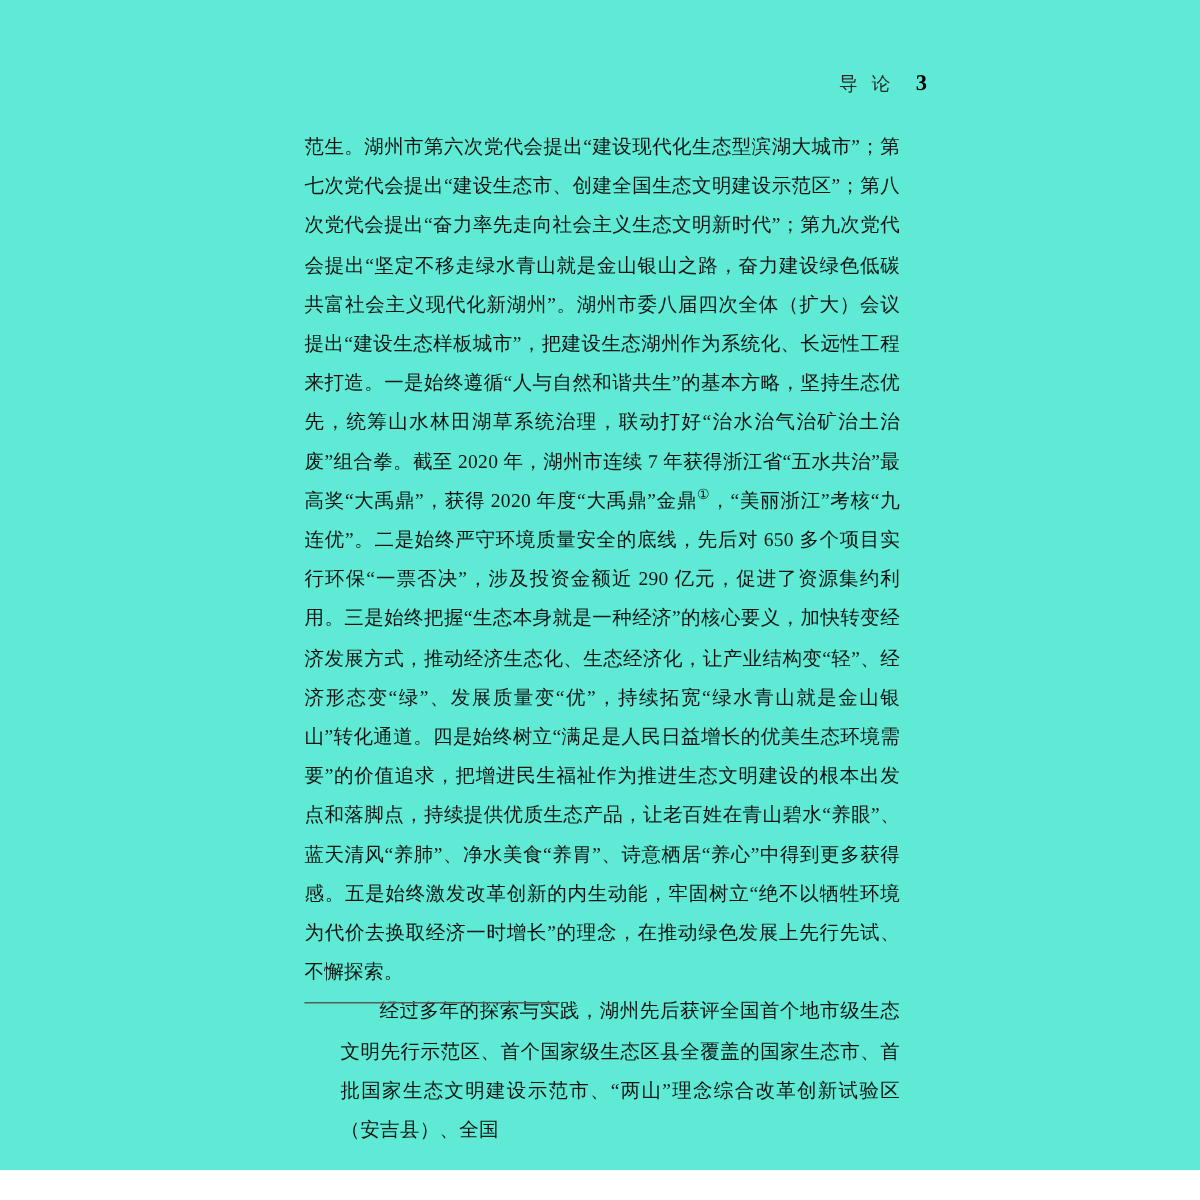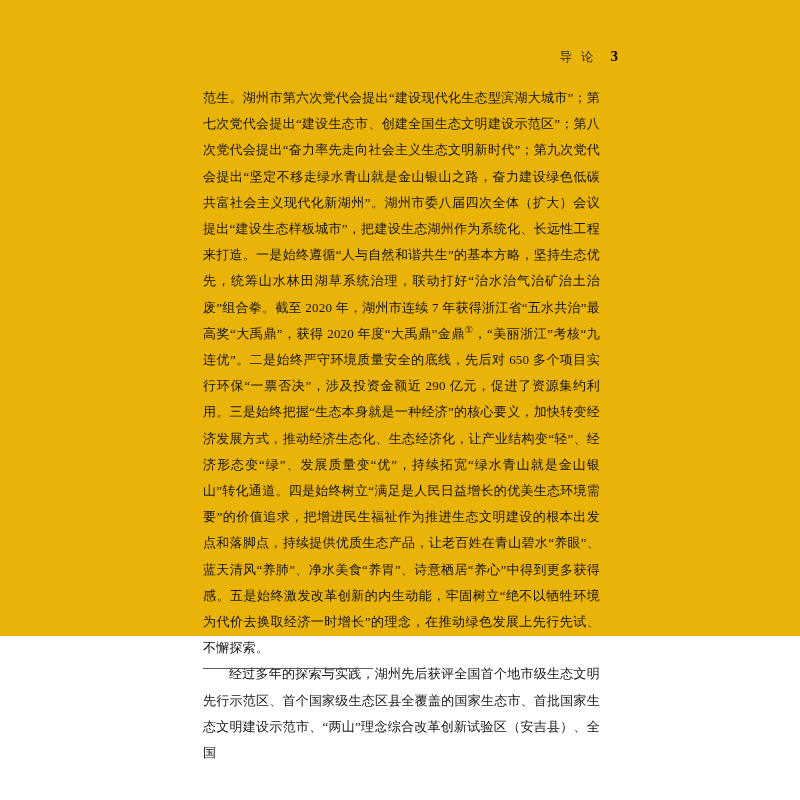--- a/index.html
+++ b/index.html
@@ -13,22 +13,22 @@
     font-family: "Liberation Serif", "DejaVu Serif", serif;
     color: #1a1a1a;
     position: relative;
     overflow: hidden;
   }
   .page {
     position: absolute;
     left: 0;
     top: 0;
     width: 800px;
-    height: 636px;
-    background: #eab308;
+    height: 780px;
+    background: #5eead4;
   }
   .header {
     position: absolute;
     top: 48px;
     right: 182px;
     display: flex;
     align-items: baseline;
     gap: 14px;
   }
   .header-label {
@@ -52,20 +52,21 @@
     margin: 0;
     font-size: 13px;
     line-height: 26.2px;
     text-align: justify;
     text-justify: inter-ideograph;
     color: #141414;
     letter-spacing: 0.2px;
   }
   p.body-par.indent {
     text-indent: 2em;
+    margin-left: 24px;
   }
   .fn-rule {
     position: absolute;
     left: 203px;
     top: 668px;
     width: 170px;
     height: 0;
     border-top: 1px solid #5a5a5a;
   }
   .footnote {

